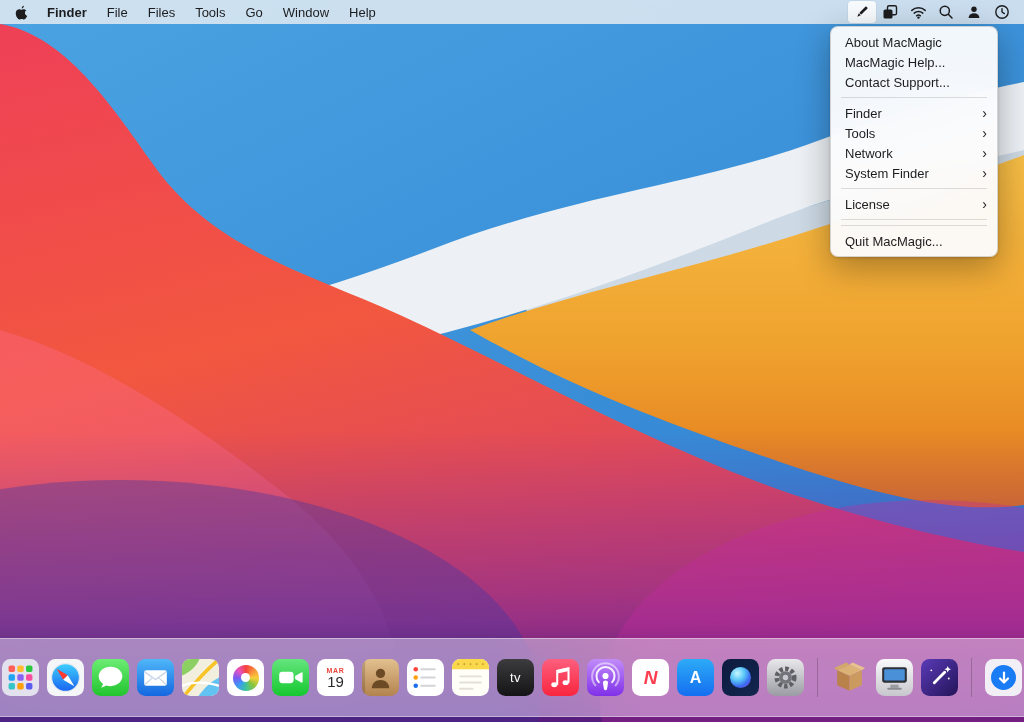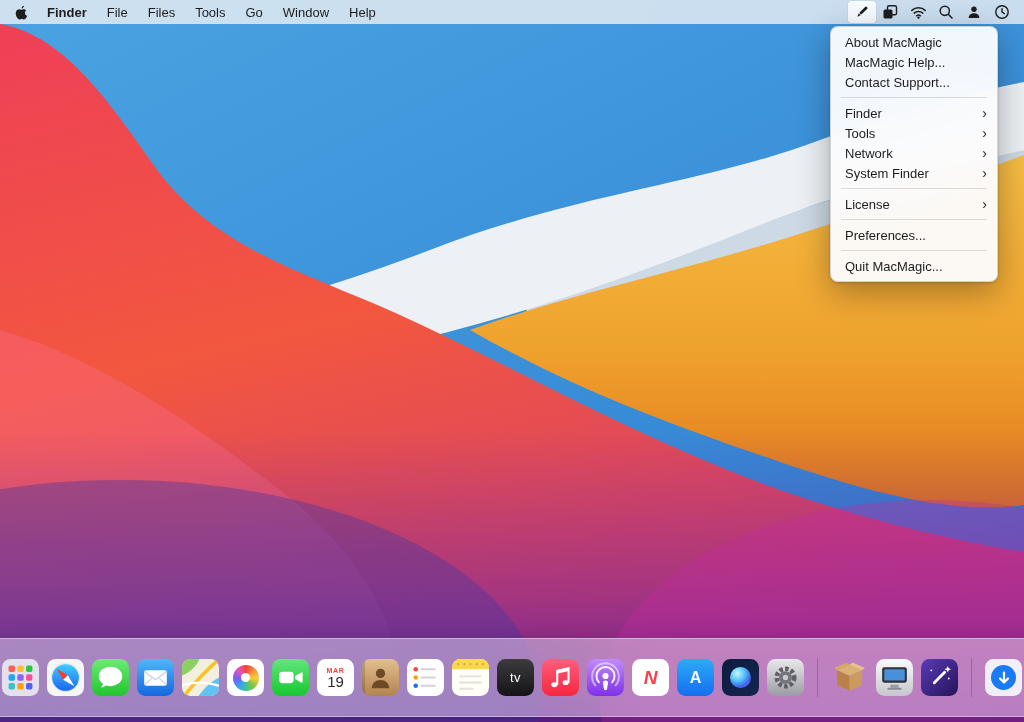--- a/index.html
+++ b/index.html
@@ -221,23 +221,20 @@
     <div class="menu-item">
         <span>System Finder</span>
         <span class="chev">›</span>
       </div>
     <div class="menu-sep"></div>
     <div class="menu-item">
         <span>License</span>
         <span class="chev">›</span>
       </div>
     <div class="menu-sep"></div>
-    <div class="menu-item">
-        <span>Preferences...</span>
-      </div>
     <div class="menu-sep"></div>
     <div class="menu-item">
         <span>Quit MacMagic...</span>
       </div>
   </div>
 
   <div class="dock">
 
     <div class="dock-item" title="Finder">
       <div class="tile">

